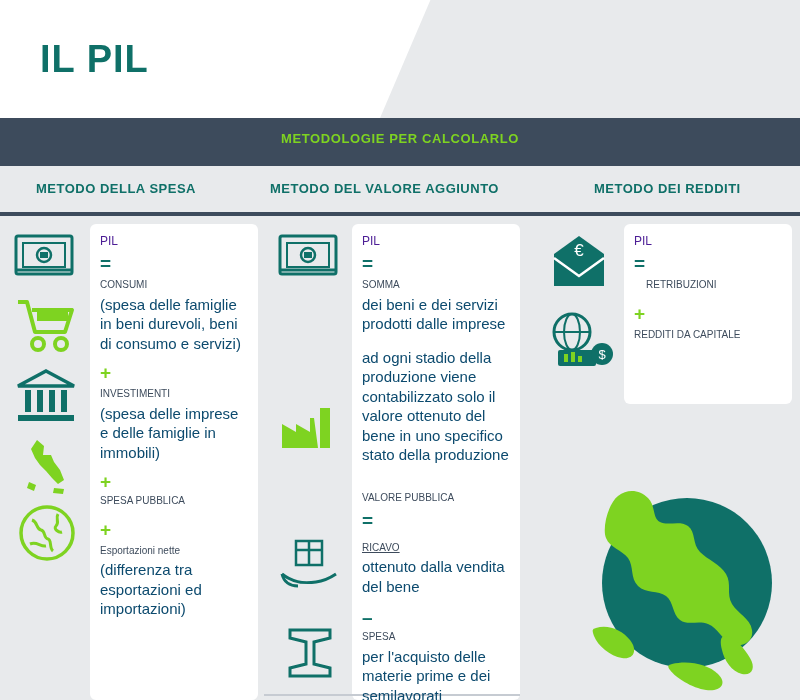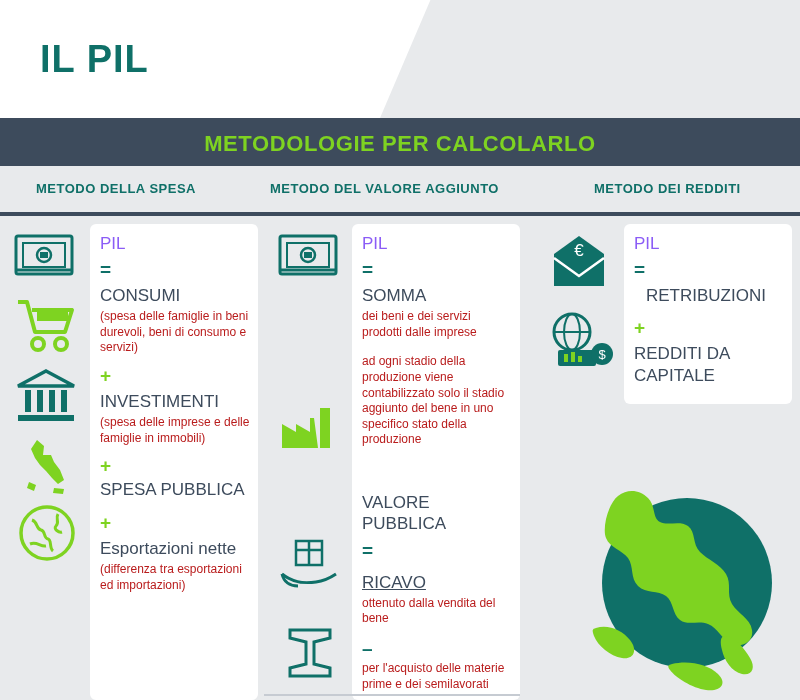--- a/index.html
+++ b/index.html
@@ -30,21 +30,21 @@
   }
 
   
   .band {
     position: absolute; top: 118px; left: 0; width: 800px; height: 48px;
     background: #3d4b5c;
   }
   .band-title {
     position: absolute; width: 100%; text-align: center;
     top: 13px;
-    font-size: 22px; font-weight: bold; letter-spacing: .6px;
+    font-size: 13px; font-weight: bold; letter-spacing: .6px;
     color: #7ed321;
   }
   .band-title.green { color: #7ed321; }
 
   
   .subband {
     position: absolute; top: 166px; left: 0; width: 800px; height: 48px;
     background: #e8eaec;
   }
   .subhead {
@@ -80,29 +80,29 @@
   
   .card-3 { left: 624px; top: 8px;  width: 168px; height: 180px; }
 
   .card-sep {
     position: absolute; left: 264px; top: 478px; width: 256px; height: 2px;
     background: #c6cbd2;
   }
 
   .col { position: absolute; }
 
-  .lbl-pil { font-size: 17px; color: #8b5cf6; }
+  .lbl-pil { font-size: 12px; color: #4c1d95; }
   .op {
     font-size: 19px; font-weight: bold; color: #7ed321; line-height: 1;
   }
   .op-teal { color: #0f7068; }
   .kw {
-    font-size: 17px; color: #3d4b5c; line-height: 1.25;
-  }
-  .paren { font-size: 12px; color: #b91c1c; line-height: 1.3; }
+    font-size: 10px; color: #3d4b5c; line-height: 1.25;
+  }
+  .paren { font-size: 15px; color: #0c4a6e; line-height: 1.3; }
 
   .stack > div { margin-bottom: 3px; }
 
   
   .icons { position: absolute; }
   .ic { position: absolute; }
 
   
   .italy-wrap {
     position: absolute; left: 576px; top: 262px; width: 214px; height: 220px;
@@ -239,31 +239,32 @@
         </svg>
       </span>
     </div>
 
     <div class="col" style="left:362px; top:18px; width:152px;">
       <div class="stack">
         <div class="lbl-pil">PIL</div>
         <div class="op op-teal" style="margin-top:6px;">=</div>
         <div class="kw" style="margin-top:6px;">SOMMA</div>
         <div class="paren">dei beni e dei servizi prodotti dalle imprese</div>
-        <div class="paren" style="margin-top:14px;">ad ogni stadio della produzione viene contabilizzato solo il stadio aggiunto del bene in uno specifico stato della produzione</div>
+        <div class="paren" style="margin-top:14px;">ad ogni stadio della produzione viene contabilizzato solo il valore ottenuto del bene in uno specifico stato della produzione</div>
       </div>
     </div>
 
     <div class="col" style="left:362px; top:276px; width:152px;">
       <div class="stack">
         <div class="kw">VALORE PUBBLICA</div>
         <div class="op op-teal" style="margin-top:6px;">=</div>
         <div class="kw" style="margin-top:12px;text-decoration:underline;">RICAVO</div>
         <div class="paren">ottenuto dalla vendita del bene</div>
         <div class="op op-teal" style="margin-top:12px;">–</div>
+        <div class="kw" style="margin-top:4px;">SPESA</div>
         <div class="paren">per l'acquisto delle materie prime e dei semilavorati</div>
       </div>
     </div>
 
     <div class="icons" style="left:548px; top:16px;">
       <span class="ic" style="left:0; top:0;">
         <svg width="62" height="62" viewBox="0 0 62 62">
           <path d="M31 4 L56 22 v4 H6 v-4 Z" fill="#0f7068"></path>
           <text x="31" y="24" font-family="Liberation Sans, sans-serif" font-size="17" fill="#ffffff" text-anchor="middle">€</text>
           <rect x="6" y="26" width="50" height="28" fill="#0f7068"></rect>

